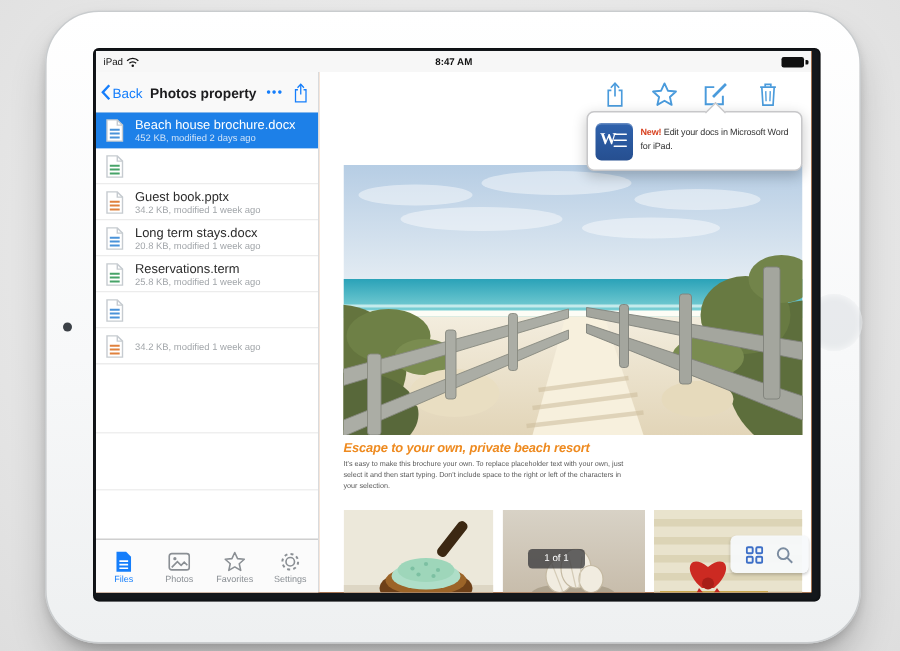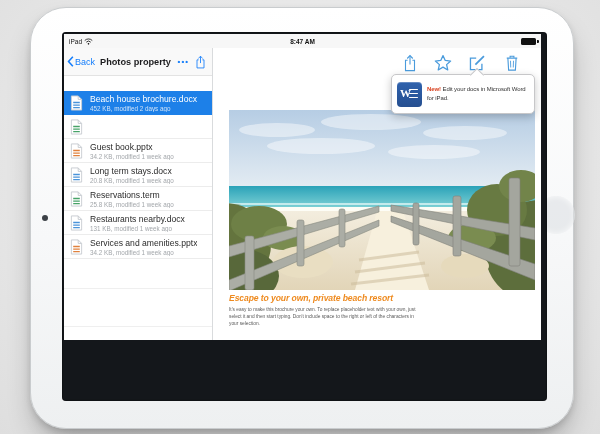--- a/index.html
+++ b/index.html
@@ -26,21 +26,21 @@
   .bezel-mark{
     position:absolute;left:506px;top:188px;width:38px;height:38px;border-radius:50%;
     background:rgba(190,196,204,.28);
     box-shadow:inset 0 0 6px rgba(255,255,255,.8);
   }
   .screen{
     position:absolute;left:31px;top:24px;width:481px;height:365px;
     background:#14171b;border-radius:4px;padding:2px;
     box-shadow:inset 0 0 2px rgba(0,0,0,.8);
   }
-  .display{position:relative;width:477px;height:306px;background:#f97316;overflow:hidden;}
+  .display{position:relative;width:477px;height:361px;background:#f97316;overflow:hidden;}
 
   
   .statusbar{
     position:absolute;left:0;top:0;width:477px;height:14px;background:#f7f7f7;
     display:flex;align-items:center;font-size:6.5px;color:#111;
   }
   .sb-left{position:absolute;left:5px;display:flex;align-items:center;gap:2px;}
   .sb-time{position:absolute;left:0;right:0;text-align:center;font-weight:bold;font-size:6.5px;}
   .sb-right{position:absolute;right:5px;display:flex;align-items:center;}
   .battery{width:15px;height:7px;background:#111;border-radius:1.5px;position:relative;}
@@ -56,21 +56,21 @@
     position:absolute;left:0;top:0;width:148px;height:27px;background:#f9f9f9;
     border-bottom:1px solid #e3e3e3;display:flex;align-items:center;
   }
   .back{display:flex;align-items:center;margin-left:3px;color:#157efb;font-size:9px;cursor:default;}
   .back svg{width:7px;height:11px;margin-right:1px;}
   .navtitle{font-size:9.2px;font-weight:bold;color:#1c1c1e;margin-left:5px;}
   .more{margin-left:auto;color:#157efb;font-size:8px;letter-spacing:1px;font-weight:bold;}
   .nav-share{width:11px;height:14px;color:#157efb;margin:0 6px 0 6px;}
 
   
-  .filelist{position:absolute;left:0;top:27px;width:148px;margin-top:16px;}
+  .filelist{position:absolute;left:0;top:27px;width:148px;}
   .row{position:relative;height:23px;display:flex;align-items:center;border-bottom:1px solid #ececec;background:#fff;}
   .row .ficon{width:13px;height:16px;margin-left:6px;flex:none;}
   .rtxt{margin-left:7px;overflow:hidden;}
   .rname{font-size:8.6px;color:#2b2b2b;white-space:nowrap;}
   .rmeta{font-size:6.3px;color:#a2a6aa;white-space:nowrap;margin-top:1px;}
   .row.sel{background:#1d80e8;border-bottom-color:#1d80e8;}
   .row.sel .rname{color:#fff;}
   .row.sel .rmeta{color:#cfe2f8;}
   .docx{--fc:#4a93d9;}
   .xlsx{--fc:#47a368;}
@@ -294,31 +294,26 @@
                 </svg>
               <div class="rtxt">
                   <div class="rname">Reservations.term</div>
               <div class="rmeta">25.8 KB, modified 1 week ago</div>
                 </div>
             </div>
             <div class="row">
               <svg class="ficon docx" viewBox="0 0 13 17">
                   <use href="#sym-page"></use>
                 </svg>
-              <div class="rtxt">
-                  <div class="rname">Restaurants nearby.docx</div>
-              <div class="rmeta">131 KB, modified 1 week ago</div>
-                </div>
             </div>
             <div class="row">
               <svg class="ficon pptx" viewBox="0 0 13 17">
                   <use href="#sym-page"></use>
                 </svg>
               <div class="rtxt">
-                  <div class="rname">Services and amenities.pptx</div>
               <div class="rmeta">34.2 KB, modified 1 week ago</div>
                 </div>
             </div>
           </div>
           <div class="emptyline el1"></div>
           <div class="emptyline el2"></div>
 
           <div class="tabbar">
             <div class="tab active">
               <svg viewBox="0 0 13 17">

